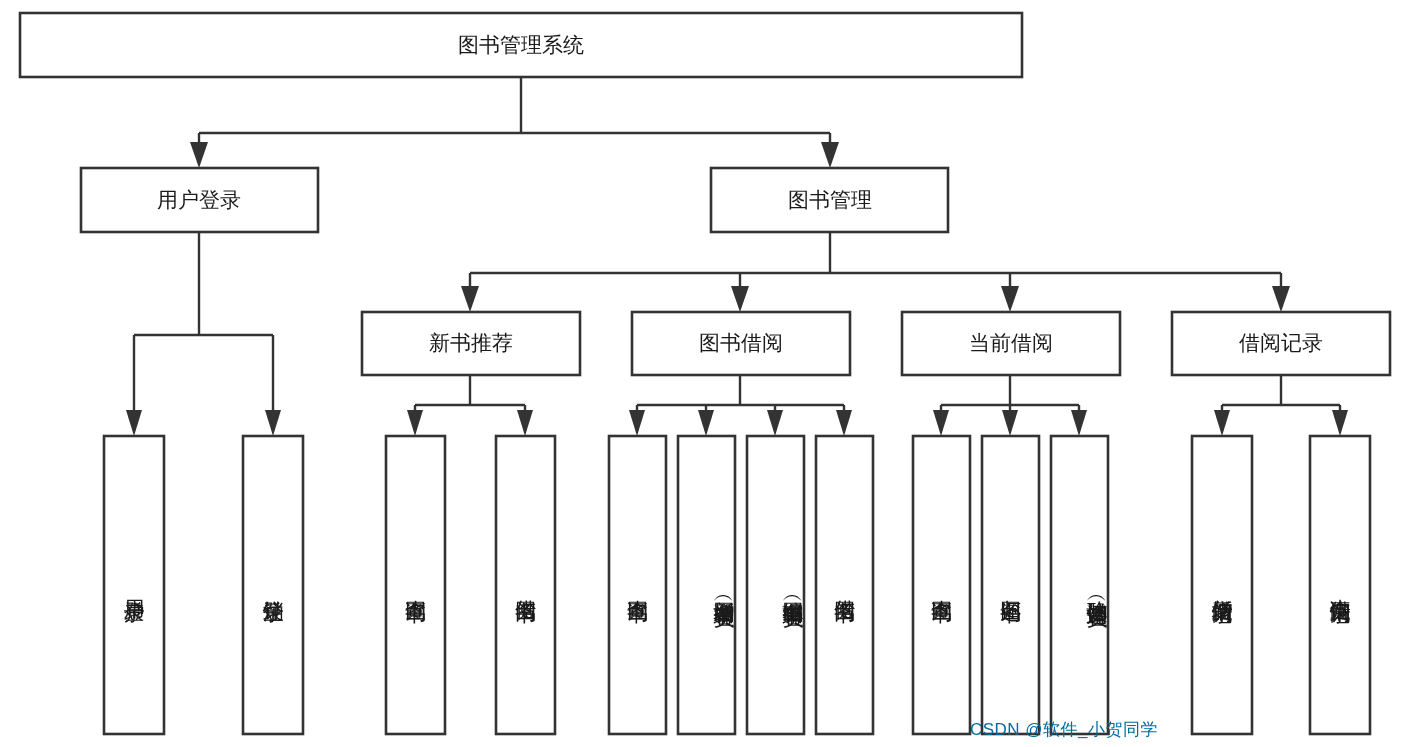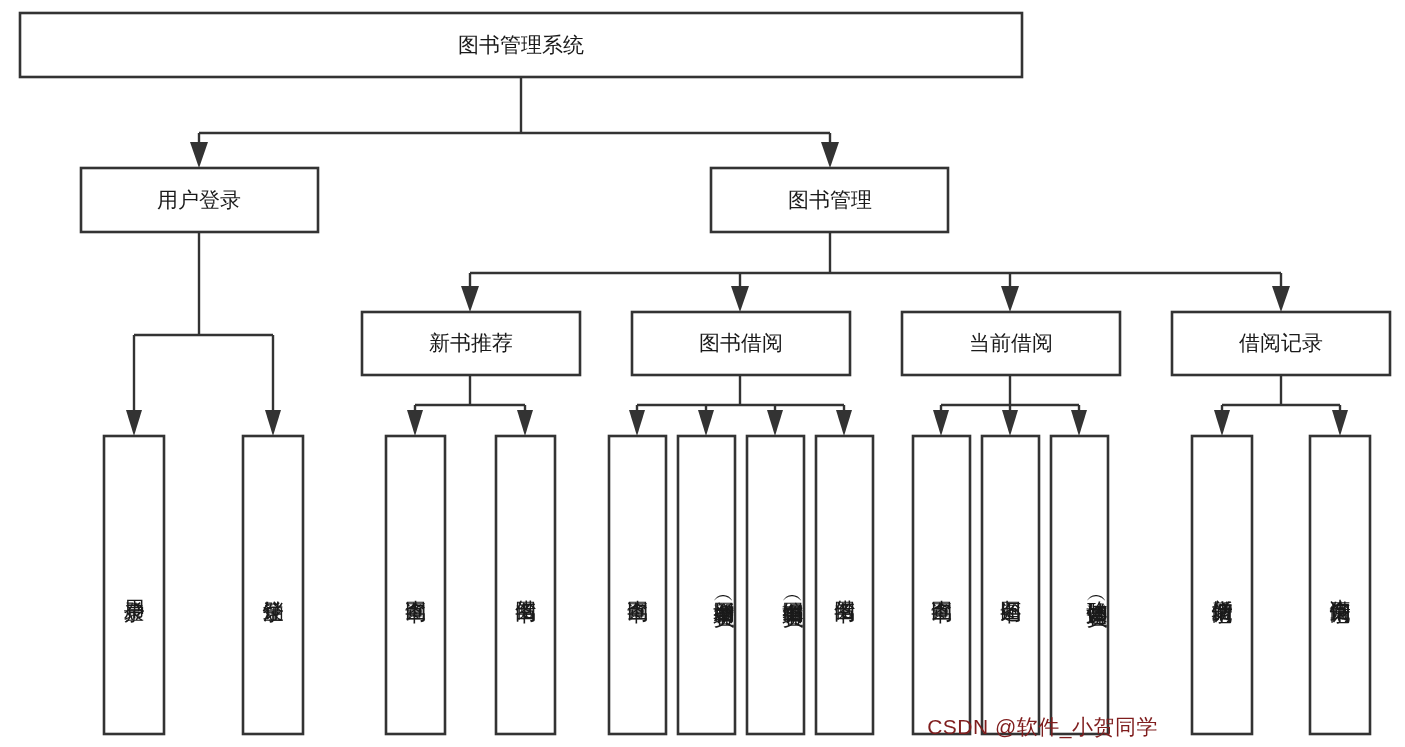--- a/index.html
+++ b/index.html
@@ -63,22 +63,22 @@
     align-items: center;
     justify-content: center;
     pointer-events: none;
     white-space: nowrap;
   }
   .watermark {
     position: absolute;
     right: 8px;
     bottom: 6px;
     font-family: "Liberation Sans", "DejaVu Sans", sans-serif;
-    font-size: 21px;
-    color: #7f1d1d;
+    font-size: 17px;
+    color: #0369a1;
     letter-spacing: 0.5px;
     white-space: nowrap;
   }
 </style>
 </head>
 <body>
 
 <div id="diagram-root">
   <svg class="canvas" viewBox="0 0 1405 747" xmlns="http://www.w3.org/2000/svg">
 

